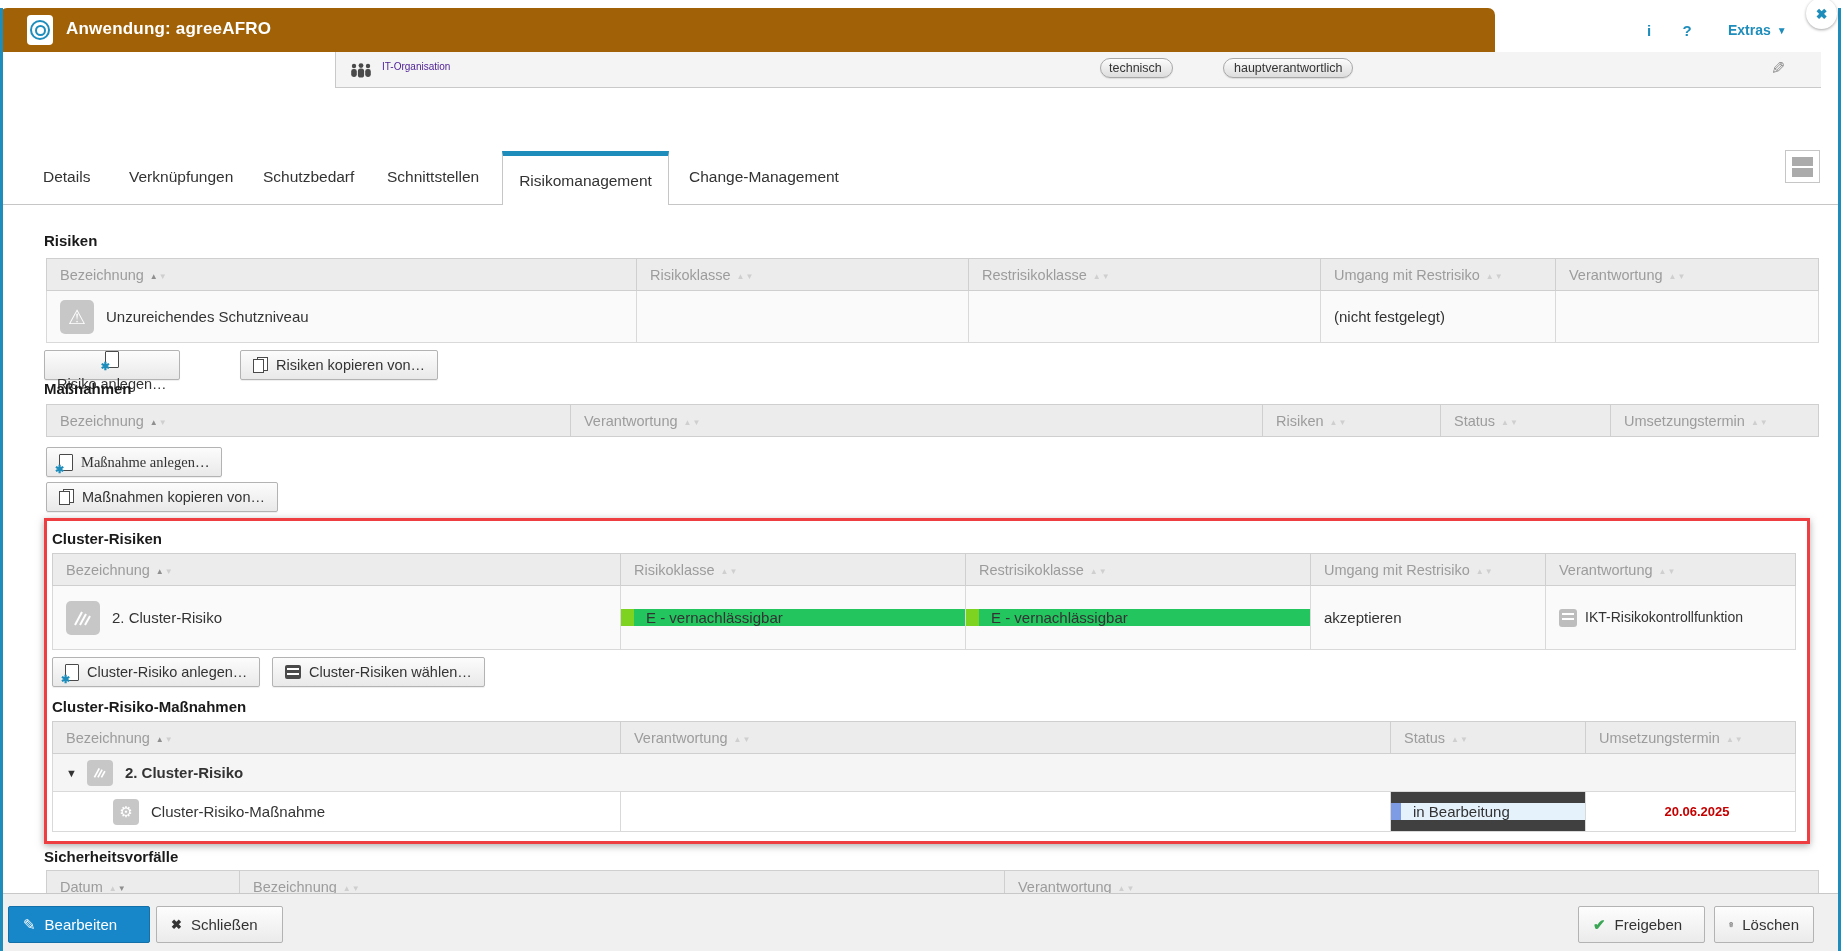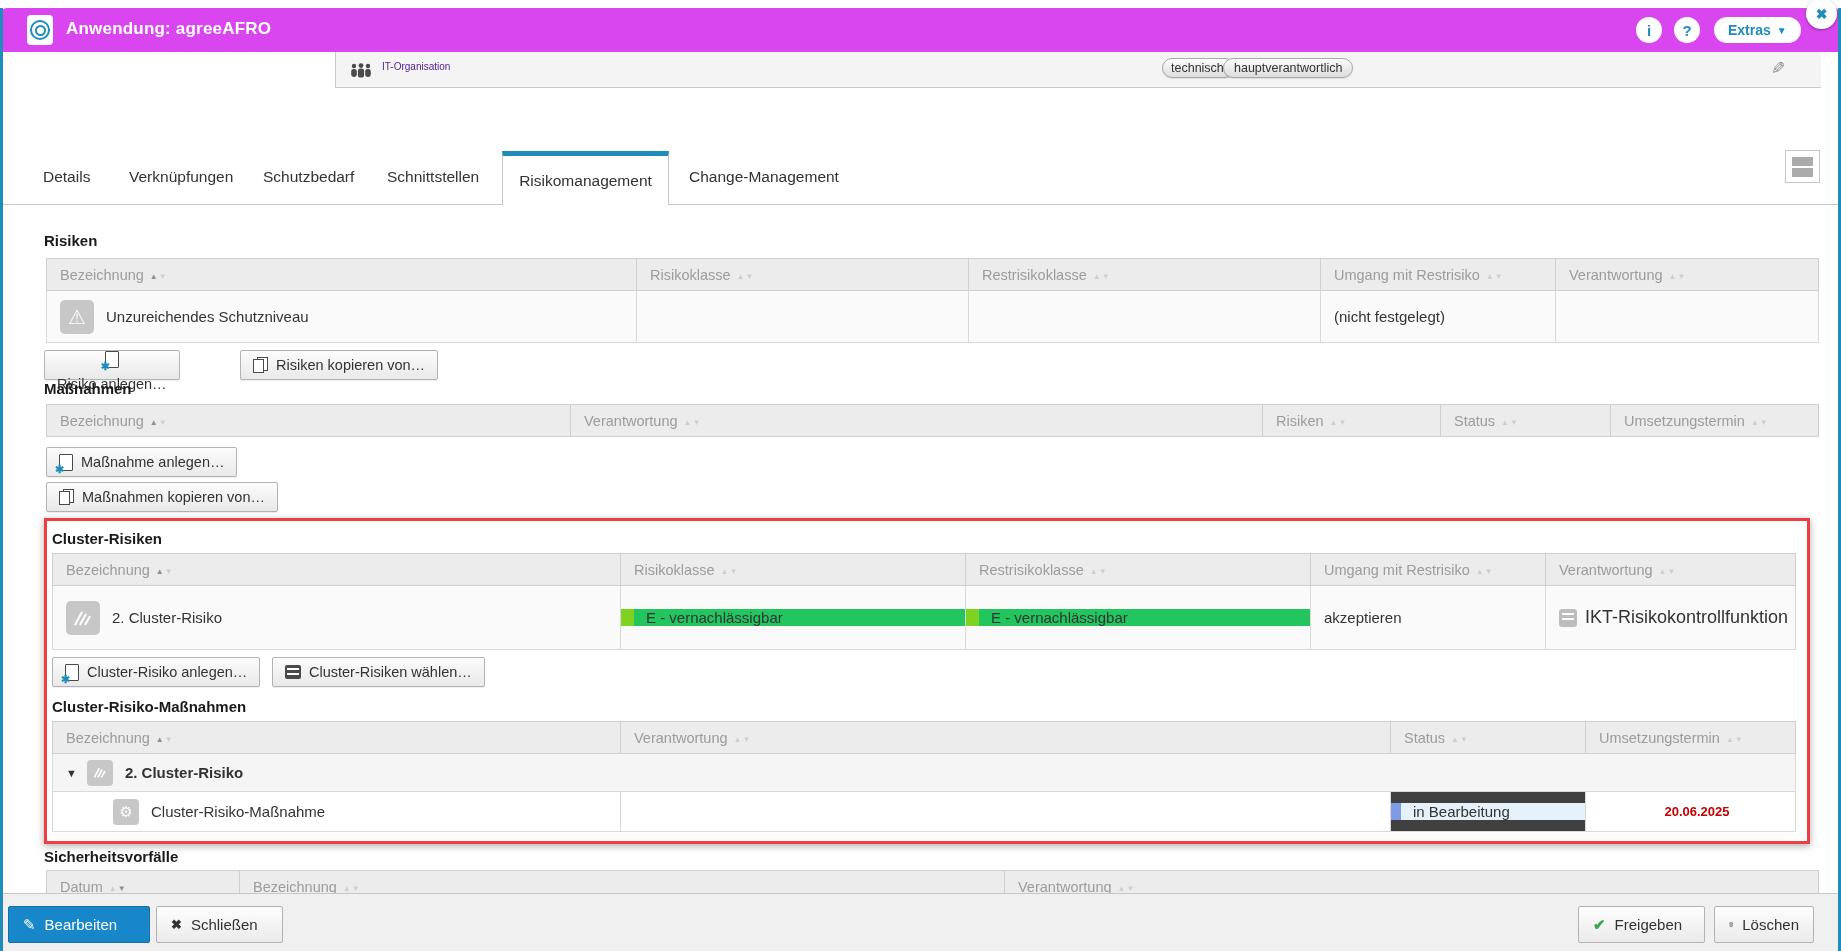--- a/index.html
+++ b/index.html
@@ -1,21 +1,21 @@
 <!DOCTYPE html>
 <html><head>
 <meta charset="utf-8">
 <style>
   html,body{margin:0;padding:0;background:#fff;}
   #screen{position:relative;width:1841px;height:951px;background:#fff;overflow:hidden;
           font-family:"Liberation Sans",sans-serif;color:#333;}
 
   
   .side-border{position:absolute;top:8px;bottom:0;width:3px;background:#1e8dbb;z-index:50;}
-  #titlebar{position:absolute;left:0;top:8px;width:1841px;height:44px;background:#d946ef;
+  #titlebar{position:absolute;left:0;top:8px;width:1495px;height:44px;background:#a16207;
             border-radius:7px 7px 0 0;z-index:40;}
   #app-icon{position:absolute;left:27px;top:7px;width:26px;height:30px;background:#fff;border-radius:4px;
             display:flex;align-items:center;justify-content:center;}
   #app-icon .ring{width:16px;height:16px;border:2px solid #1e8dbb;border-radius:50%;display:flex;align-items:center;justify-content:center;}
   #app-icon .ring .ring2{width:7px;height:7px;border:2px solid #1e8dbb;border-radius:50%;}
   #win-title{position:absolute;left:66px;top:11px;font-size:17px;font-weight:bold;color:#fff;letter-spacing:.2px;}
   .tb-circle{position:absolute;top:9px;width:26px;height:26px;border-radius:50%;background:#fff;color:#1e8dbb;
              font-weight:bold;font-size:15px;display:flex;align-items:center;justify-content:center;cursor:pointer;}
   #extras-btn{position:absolute;left:1714px;top:9px;height:26px;padding:0 14px;border-radius:13px;background:#fff;
               color:#1e8dbb;font-weight:bold;font-size:14px;display:flex;align-items:center;gap:6px;cursor:pointer;}
@@ -124,21 +124,21 @@
       <g fill="#4a4a4a">
         <circle cx="4" cy="3" r="2.2"></circle>
           <rect x="1.2" y="6" width="5.6" height="8" rx="2.4"></rect>
         <circle cx="11" cy="2.6" r="2.4"></circle>
           <rect x="7.9" y="5.6" width="6.2" height="9" rx="2.6"></rect>
         <circle cx="18" cy="3" r="2.2"></circle>
           <rect x="15.2" y="6" width="5.6" height="8" rx="2.4"></rect>
       </g>
     </svg>
     <div id="org-label">IT-Organisation</div>
-    <span class="badge" style="left:826px;padding-left:8px;">technisch</span>
+    <span class="badge" style="left:764px;padding-left:8px;">technisch</span>
     <span class="badge" style="left:887px;">hauptverantwortlich</span>
     <span id="pencil-icon">✎</span>
   </div>
 
   <div id="tabline"></div>
   <div class="tab" style="left:43px;">Details</div>
   <div class="tab" style="left:121px;margin-left:8px;">Verknüpfungen</div>
   <div class="tab" style="left:263px;">Schutzbedarf</div>
   <div class="tab" style="left:387px;">Schnittstellen</div>
   <div id="tab-active">Risikomanagement</div>
@@ -200,21 +200,21 @@
     <tbody>
         <tr>
       <th><span>Bezeichnung</span><span class="sorts"><span class="on">▲</span><span class="off">▼</span></span></th>
       <th><span>Verantwortung</span><span class="sorts"><span class="off">▲</span><span class="off">▼</span></span></th>
       <th><span>Risiken</span><span class="sorts"><span class="off">▲</span><span class="off">▼</span></span></th>
       <th><span>Status</span><span class="sorts"><span class="off">▲</span><span class="off">▼</span></span></th>
       <th><span>Umsetzungstermin</span><span class="sorts"><span class="off">▲</span><span class="off">▼</span></span></th>
     </tr>
   </tbody>
     </table>
-  <button class="btn" style="left:46px;top:447px;">
+  <button class="btn" style="left:46px;top:447px;font-family:Liberation Serif, serif;">
     <span class="ic-doc"></span>
     <span>Maßnahme anlegen…</span>
   </button>
   <button class="btn" style="left:46px;top:482px;">
     <span class="ic-copy"></span>
     <span>Maßnahmen kopieren von…</span>
   </button>
 
   <div id="red-box"></div>
 
@@ -250,21 +250,21 @@
         <span>2. Cluster-Risiko</span>
             </span>
       </td>
       <td style="padding:0;">
             <div class="klasse-box">E - vernachlässigbar</div>
           </td>
       <td style="padding:0;">
             <div class="klasse-box">E - vernachlässigbar</div>
           </td>
       <td>akzeptieren</td>
-      <td style="font-size:18px;text-align:center;">
+      <td style="font-size:14px;text-align:center;">
             <span class="cellflex">
               <span class="org-mini"></span>
               <span style="white-space:normal;line-height:1.25;">IKT-Risikokontrollfunktion</span>
             </span>
           </td>
     </tr>
   </tbody>
     </table>
   <button class="btn" style="left:52px;top:657px;">
     <span class="ic-doc"></span>

